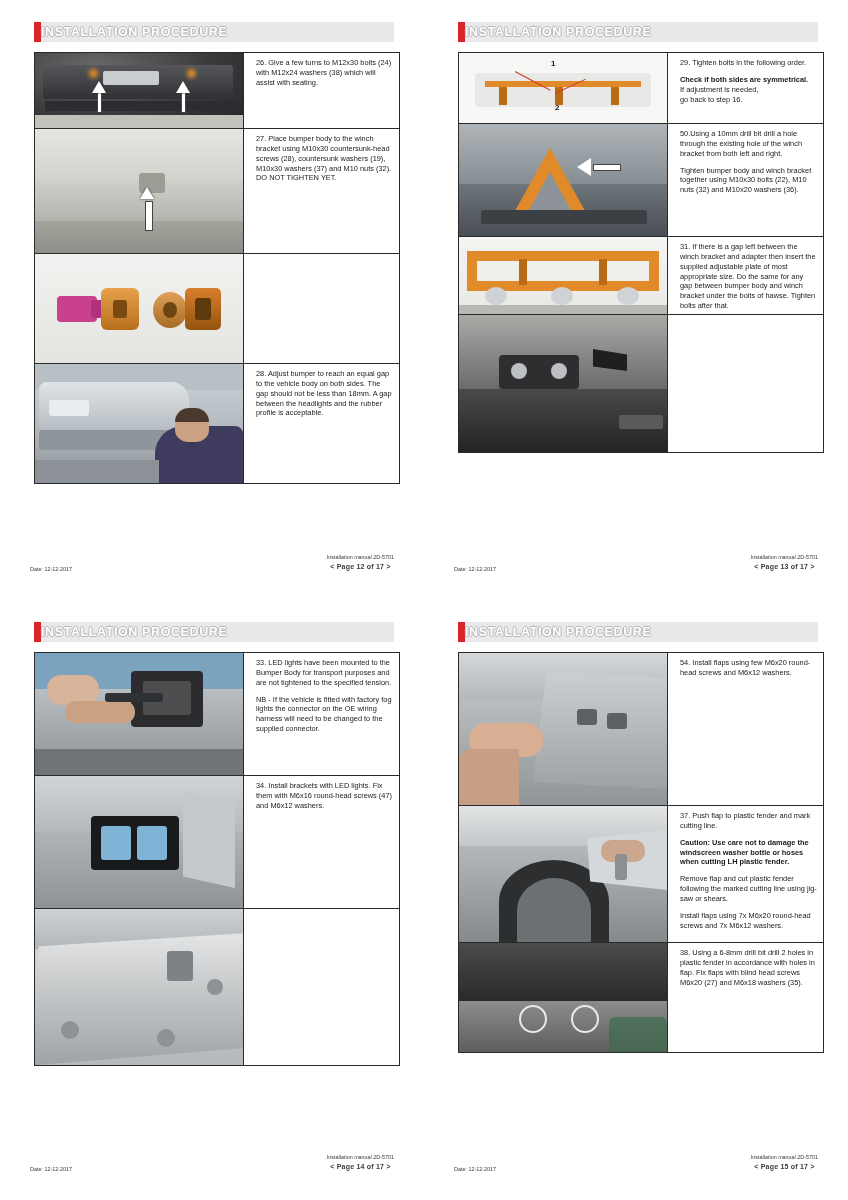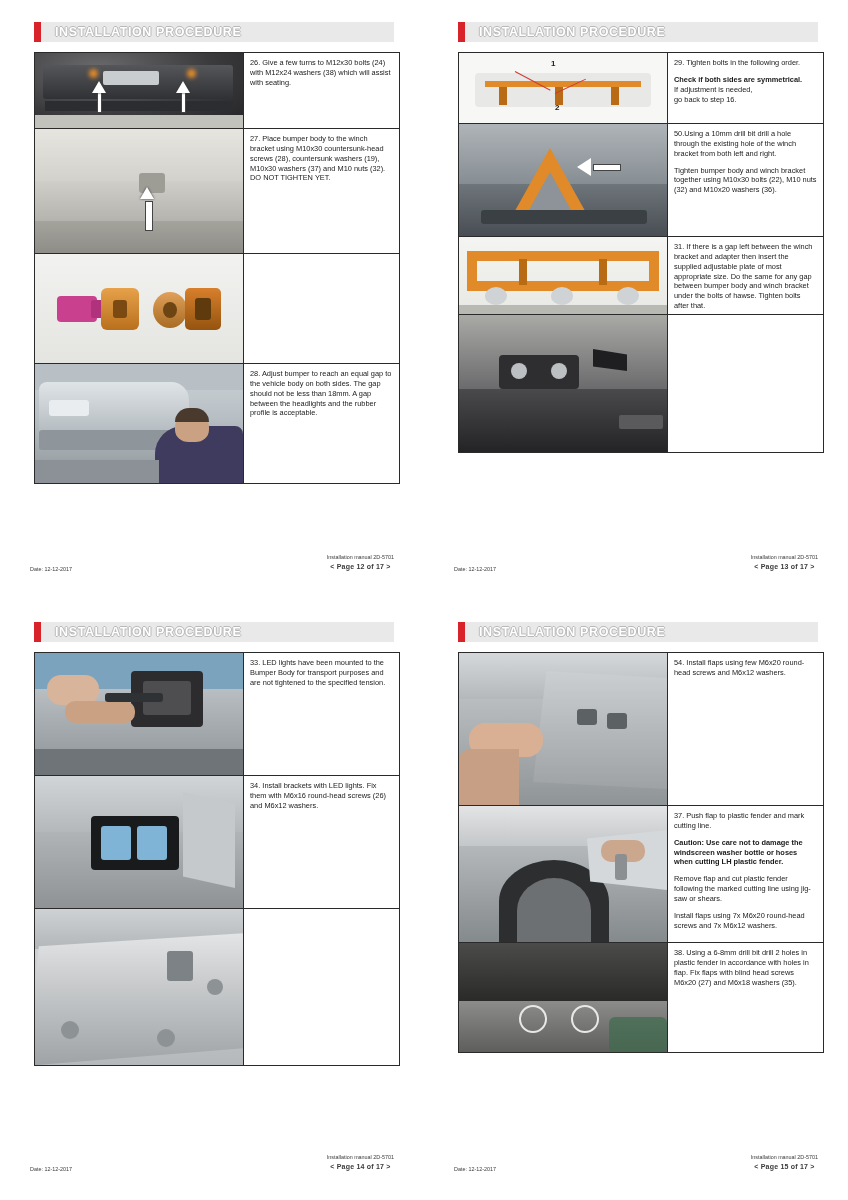--- a/index.html
+++ b/index.html
@@ -37,21 +37,21 @@
   .header-bar {
     width: 7px;
     background: #d8232a;
     flex: 0 0 7px;
   }
   .header-title-box {
     flex: 1;
     background: #e9e9e9;
     display: flex;
     align-items: center;
-    padding-left: 14px;
+    padding-left: 0;
   }
   .header-title {
     font-size: 12.5px;
     font-weight: bold;
     letter-spacing: 0.6px;
     color: #ffffff;
     text-shadow:
        1px 0 0 #b9b9b9,
       -1px 0 0 #b9b9b9,
        0 1px 0 #b9b9b9,
@@ -63,20 +63,21 @@
     margin-left: 4px;
     border: 1px solid #2a2a2a;
     border-bottom: none;
     width: 366px;
     box-sizing: border-box;
   }
   .step-row {
     display: flex;
     border-bottom: 1px solid #2a2a2a;
     box-sizing: border-box;
+    gap: 6px;
   }
   .step-image {
     flex: 0 0 208px;
     border-right: 1px solid #2a2a2a;
     position: relative;
     overflow: hidden;
     background: #d7d7d7;
   }
   .step-text {
     flex: 1;
@@ -401,36 +402,37 @@
             <div class="bar" style="left:96px;top:18px;width:72px;height:56px;background:#2c2c2e;border-radius:4px;"></div>
             <div class="bar" style="left:108px;top:28px;width:48px;height:34px;background:#4e4e50;border-radius:3px;"></div>
             <div class="bar" style="left:12px;top:22px;width:52px;height:30px;background:#d8b49a;border-radius:14px;"></div>
             <div class="bar" style="left:30px;top:48px;width:70px;height:22px;background:#caa183;border-radius:10px;"></div>
             <div class="bar" style="left:70px;top:40px;width:58px;height:9px;background:#2f3234;border-radius:3px;"></div>
             <div class="bar" style="left:0;top:96px;width:208px;height:27px;background:#6f7478;"></div>
           </div>
         </div>
         <div class="step-text">
           <p>33. LED lights have been mounted to the Bumper Body for transport purposes and are not tightened to the specified tension.</p>
+          <p>NB - If the vehicle is fitted with factory fog lights the connector on the OE wiring harness will need to be changed to the supplied connector.</p>
         </div>
       </div>
 
       <div class="step-row" style="height:133px">
         <div class="step-image bg-led">
           <div class="ph">
             <div class="bar" style="left:0;top:0;width:208px;height:56px;background:linear-gradient(#d2d5d7,#b4b8bb);"></div>
             <div class="bar" style="left:0;top:56px;width:208px;height:77px;background:linear-gradient(#b0b4b7,#8e9295);"></div>
             <div class="bar" style="left:56px;top:40px;width:88px;height:54px;background:#191a1c;border-radius:4px;"></div>
             <div class="bar" style="left:66px;top:50px;width:30px;height:34px;background:#7fb4d6;border-radius:3px;"></div>
             <div class="bar" style="left:102px;top:50px;width:30px;height:34px;background:#7fb4d6;border-radius:3px;"></div>
             <div class="bar" style="left:148px;top:16px;width:52px;height:96px;background:#c5c9cb;clip-path:polygon(0 0,100% 12%,100% 100%,0 88%);"></div>
           </div>
         </div>
         <div class="step-text">
-          <p>34. Install brackets with LED lights. Fix them with M6x16 round-head screws (26) and M6x12 washers.</p>
+          <p>34. Install brackets with LED lights. Fix them with M6x16 round-head screws (47) and M6x12 washers.</p>
         </div>
       </div>
 
       <div class="step-row" style="height:157px">
         <div class="step-image bg-flap">
           <div class="ph">
             <div class="bar" style="left:0;top:0;width:208px;height:40px;background:linear-gradient(#cfd2d4,#b2b6b8);"></div>
             <div class="bar" style="left:-10px;top:24px;width:230px;height:133px;background:linear-gradient(#e2e4e5,#9fa3a6);clip-path:polygon(6% 10%,96% 0,100% 86%,0 100%);"></div>
             <div class="bar" style="left:132px;top:42px;width:26px;height:30px;background:#7d8286;border-radius:3px;"></div>
             <div class="bar" style="left:26px;top:112px;width:18px;height:18px;background:#8d9295;border-radius:50%;"></div>

